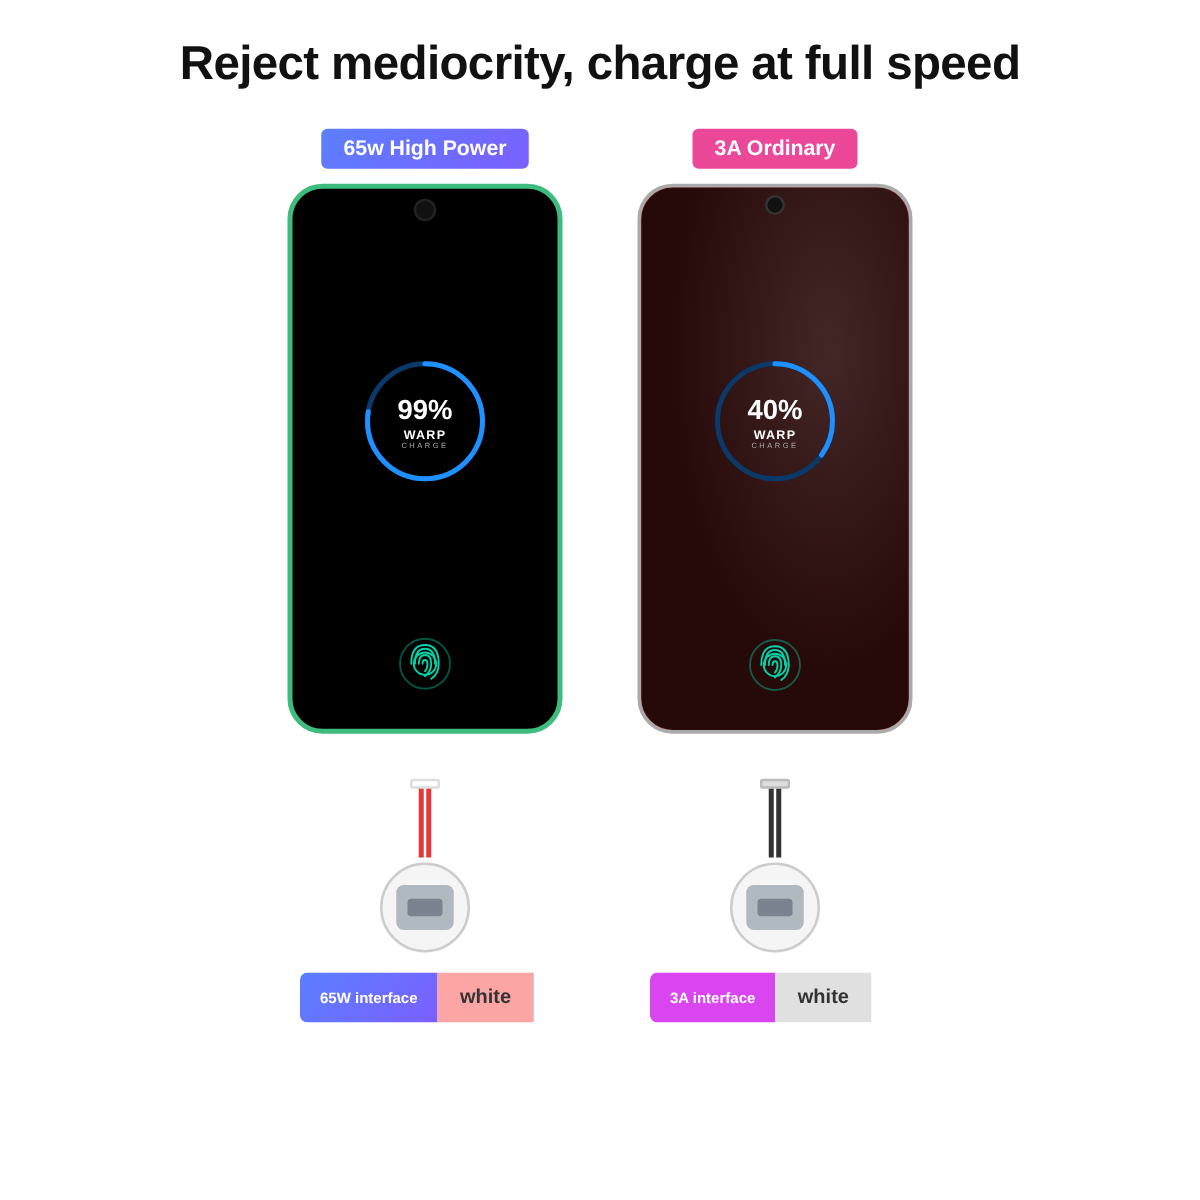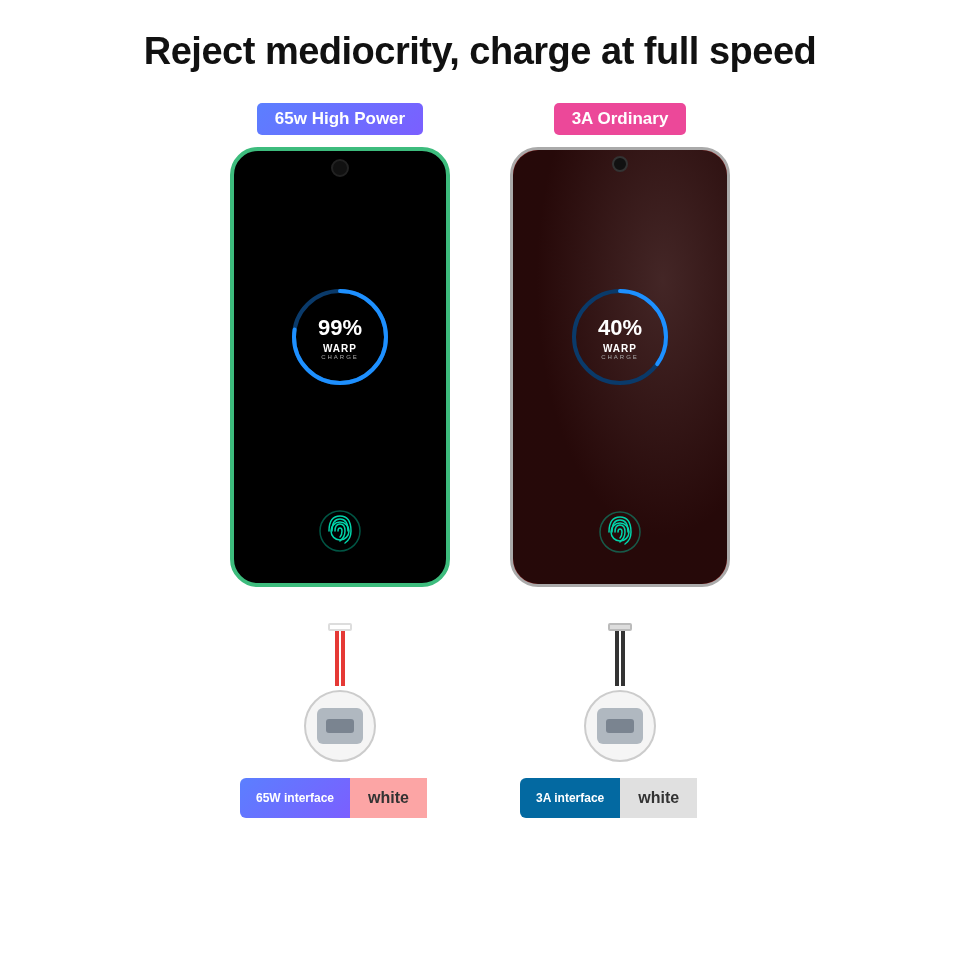--- a/index.html
+++ b/index.html
@@ -220,21 +220,21 @@
       color: #fff;
       font-size: 12px;
       font-weight: 700;
       padding: 3px 16px;
       display: flex;
       align-items: center;
       height: 100%;
     }
 
     .label-bar-left-dark {
-      background: #0369a1;
+      background: #d946ef;
     }
 
     .label-bar-right {
       background: #fca5a5;
       color: #333;
       font-size: 16px;
       font-weight: 600;
       padding: 0 18px;
       display: flex;
       align-items: center;

